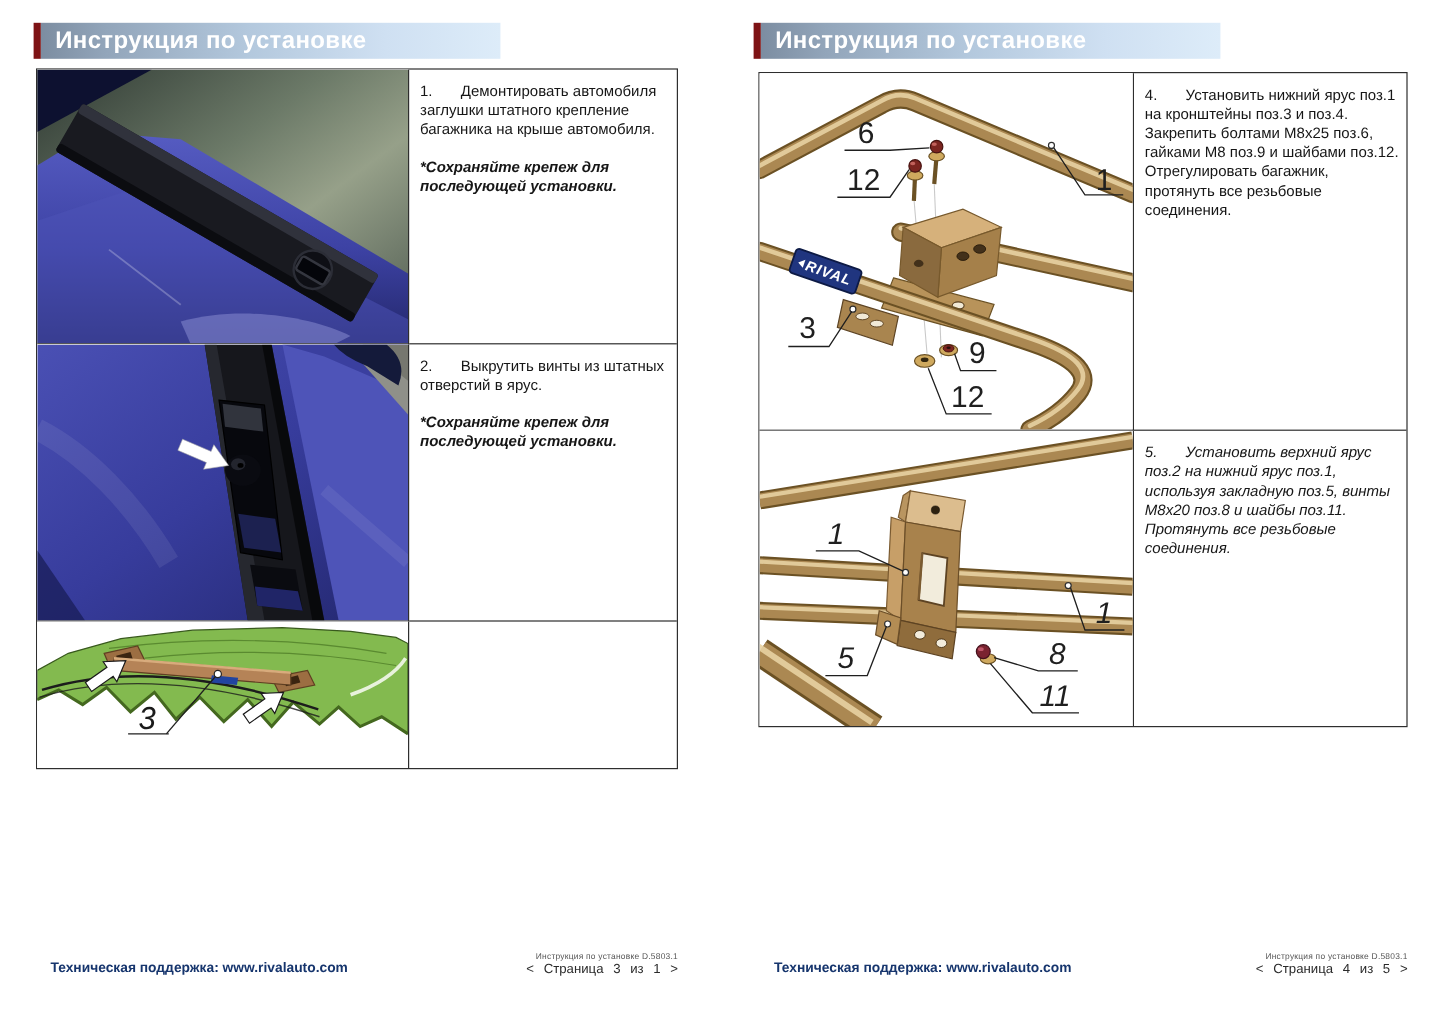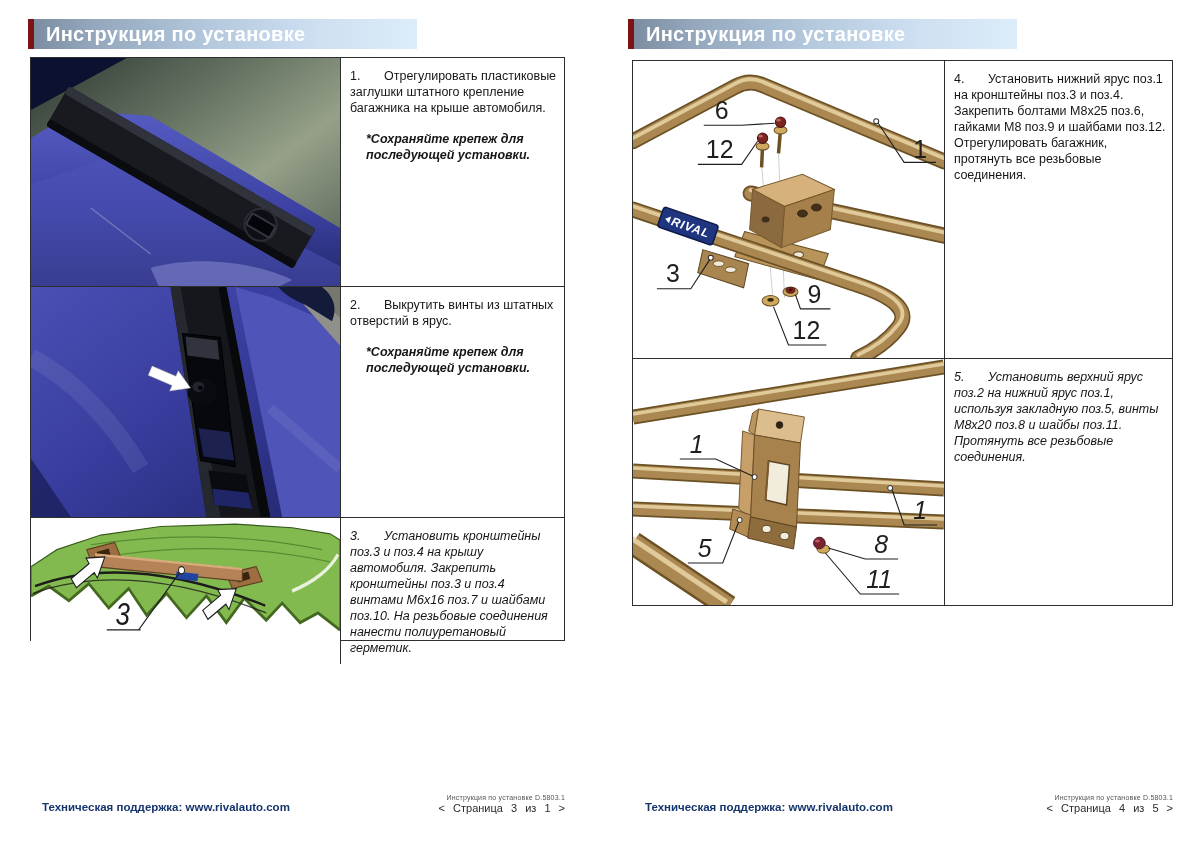--- a/index.html
+++ b/index.html
@@ -12,21 +12,21 @@
   .hdr span{color:#ffffff;font-weight:bold;font-size:20px;letter-spacing:.3px;}
   
   .tbl{position:absolute;display:grid;border:1.5px solid #2e2e2e;background:#fff;box-sizing:border-box;}
   #tblL{left:30px;top:57px;width:535px;height:584px;grid-template-columns:310px 1fr;grid-template-rows:229px 231px 1fr;}
   #tblR{left:632px;top:60px;width:541px;height:546px;grid-template-columns:312px 1fr;grid-template-rows:298px 1fr;}
   .imgcell{border-right:1.5px solid #2e2e2e;border-bottom:1.5px solid #2e2e2e;position:relative;overflow:hidden;background:#fff;}
   .txtcell{border-bottom:1.5px solid #2e2e2e;padding:10px 6px 8px 9px;font-size:12.5px;line-height:1.28;color:#161616;box-sizing:border-box;}
   .lastrow{border-bottom:none !important;font-style:italic;}
   .num{display:inline-block;min-width:34px;}
   p{margin:0;}
-  .note{font-weight:bold;font-style:italic;margin-top:15px;margin-left:16px;}
+  .note{font-weight:bold;font-style:italic;margin-top:15px;}
   .imgcell svg{display:block;width:100%;height:100%;}
   
   .support{position:absolute;top:801px;text-align:left;font-size:11.5px;font-weight:bold;color:#16356d;}
   #sup3{left:42px;width:535px;} #sup4{left:645px;width:541px;}
   .docref{position:absolute;top:794px;width:172px;text-align:right;color:#2a2a2a;}
   #ref3{left:393px;} #ref4{left:1001px;}
   .docref .l1{font-size:7px;color:#555;letter-spacing:.2px;}
   .docref .l2{font-size:11px;margin-top:1px;word-spacing:5px;white-space:nowrap;}
   
   .co{font-family:"Liberation Sans",sans-serif;font-size:25px;fill:#1f1f1f;}
@@ -69,21 +69,21 @@
           <rect x="8" y="96" width="286" height="9" rx="3" fill="#30323c"></rect>
           <rect x="8" y="134" width="286" height="8" rx="3" fill="#0b0c10"></rect>
           <circle cx="244" cy="120" r="16" fill="#0e0f15" stroke="#2b2d36" stroke-width="2"></circle>
           <rect x="231" y="114" width="27" height="13" rx="2.5" fill="#04050a" stroke="#34363f" stroke-width="2"></rect>
         </g>
         <path d="M60,150 L120,196" stroke="#ffffff" stroke-width="1.5" opacity="0.25"></path>
       </svg>
     </div>
 
     <div class="txtcell">
-      <p><span class="num">1.</span><span>Отрегулировать пластиковые заглушки штатного крепление багажника на крыше автомобиля.</span></p>
+      <p><span class="num">1.</span><span>Демонтировать автомобиля заглушки штатного крепление багажника на крыше автомобиля.</span></p>
       <p class="note">*Сохраняйте крепеж для последующей установки.</p>
     </div>
 
     <div class="imgcell">
       <svg viewBox="0 0 310 228" preserveAspectRatio="none">
         <defs>
           <linearGradient id="p2roof" x1="0" y1="0" x2="1" y2="1">
             <stop offset="0" stop-color="#4a50b4"></stop>
               <stop offset="0.5" stop-color="#373c9c"></stop>
             <stop offset="1" stop-color="#23276e"></stop>
@@ -147,23 +147,20 @@
         <use href="#warrow" transform="translate(132,26)"></use>
         <g>
           <circle cx="151" cy="43" r="3" fill="#ffffff" stroke="#222222" stroke-width="1"></circle>
           <path class="lead" d="M108,92 L149,45"></path>
           <path class="lead" d="M76,92 L110,92"></path>
           <text class="co3" x="92" y="88" text-anchor="middle">3</text>
         </g>
       </svg>
     </div>
 
-    <div class="txtcell lastrow">
-      <p><span class="num">3.</span><span>Установить кронштейны поз.3 и поз.4 на крышу автомобиля. Закрепить кронштейны поз.3 и поз.4 винтами М6х16 поз.7 и шайбами поз.10. На резьбовые соединения нанести полиуретановый герметик.</span></p>
-    </div>
   </div>
 
   <div class="support" id="sup3">Техническая поддержка: www.rivalauto.com</div>
   <div class="docref" id="ref3">
     <div class="l1">Инструкция по установке D.5803.1</div>
     <div class="l2">
       <span>&lt;</span>
       <span>Страница 3 из 1</span>
       <span>&gt;</span>
     </div>

